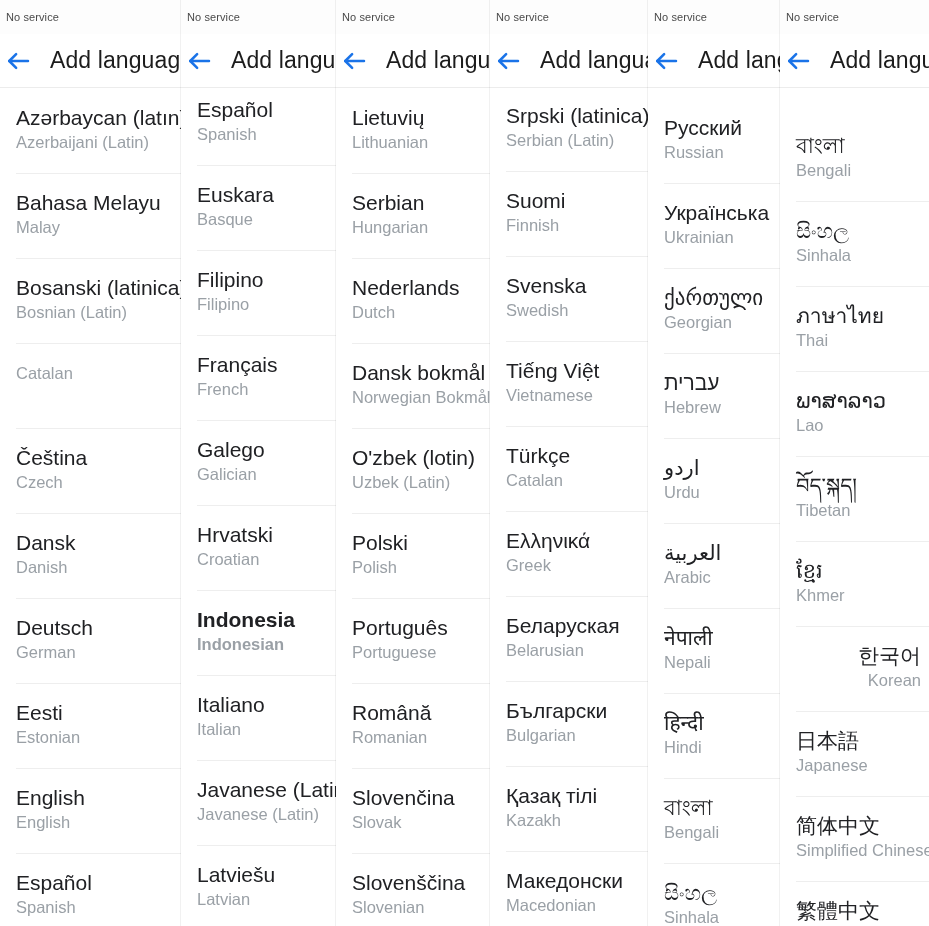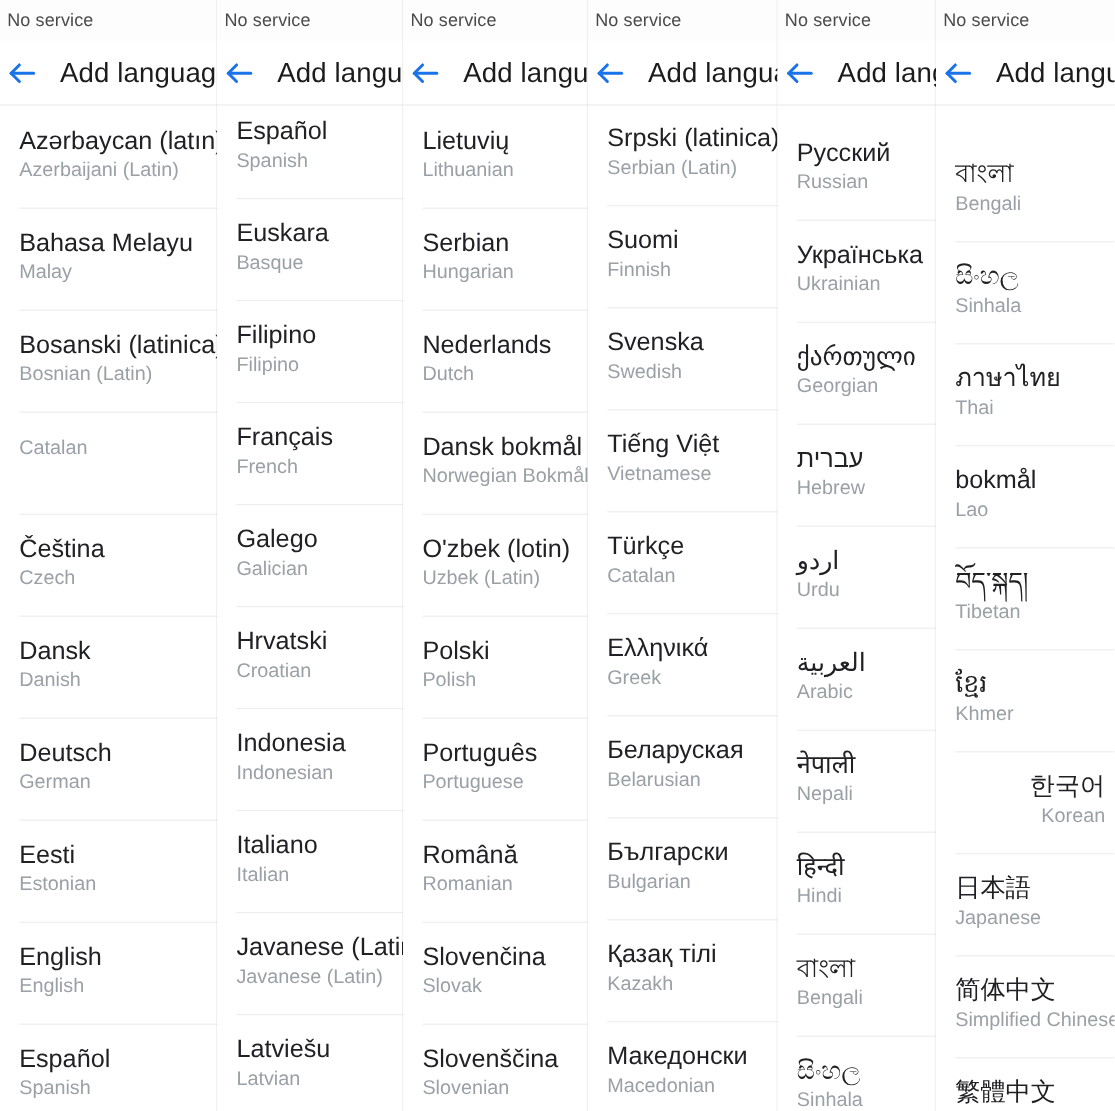--- a/index.html
+++ b/index.html
@@ -23,21 +23,21 @@
   .panel.shadow{box-shadow:-1px 0 0 rgba(0,0,0,0.055);}
 
   .statusbar{
     position:absolute;left:0;top:0;
     height:34px;width:100%;
     background:#fdfdfd;
     display:flex;align-items:center;
     box-sizing:border-box;
   }
   .statusbar .sbtext{
-    font-size:15px;
+    font-size:11px;
     color:#4a4a4a;
     white-space:nowrap;
     letter-spacing:0.1px;
   }
 
   .appbar{
     position:absolute;left:0;top:34px;
     height:54px;width:100%;
     background:#ffffff;
     display:flex;align-items:center;
@@ -193,21 +193,21 @@
         <div class="row" style="height: 85px; padding-top: 17px;">
           <div class="native">Galego</div>
           <div class="english">Galician</div>
           <div class="divider" style="background: rgb(238, 238, 238);"></div>
         </div>
         <div class="row" style="height: 85px; padding-top: 17px;">
           <div class="native">Hrvatski</div>
           <div class="english">Croatian</div>
           <div class="divider" style="background: rgb(238, 238, 238);"></div>
         </div>
-        <div class="row" style="height: 85px; padding-top: 17px;">
+        <div class="row" style="height: 85px; padding-top: 17px; font-weight: bold;">
           <div class="native">Indonesia</div>
           <div class="english">Indonesian</div>
           <div class="divider" style="background: rgb(238, 238, 238);"></div>
         </div>
         <div class="row" style="height: 85px; padding-top: 17px;">
           <div class="native">Italiano</div>
           <div class="english">Italian</div>
           <div class="divider" style="background: rgb(238, 238, 238);"></div>
         </div>
         <div class="row" style="height: 85px; padding-top: 17px;">
@@ -439,21 +439,21 @@
           <div class="native">සිංහල</div>
           <div class="english">Sinhala</div>
           <div class="divider" style="background: rgb(238, 238, 238);"></div>
         </div>
         <div class="row" style="height: 85px; padding-top: 17px;">
           <div class="native">ภาษาไทย</div>
           <div class="english">Thai</div>
           <div class="divider" style="background: rgb(238, 238, 238);"></div>
         </div>
         <div class="row" style="height: 85px; padding-top: 17px;">
-          <div class="native">bokmål</div>
+          <div class="native">ພາສາລາວ</div>
           <div class="english">Lao</div>
           <div class="divider" style="background: rgb(238, 238, 238);"></div>
         </div>
         <div class="row" style="height: 85px; padding-top: 17px;">
           <div class="native">བོད་སྐད།</div>
           <div class="english">Tibetan</div>
           <div class="divider" style="background: rgb(238, 238, 238);"></div>
         </div>
         <div class="row" style="height: 85px; padding-top: 17px;">
           <div class="native">ខ្មែរ</div>

